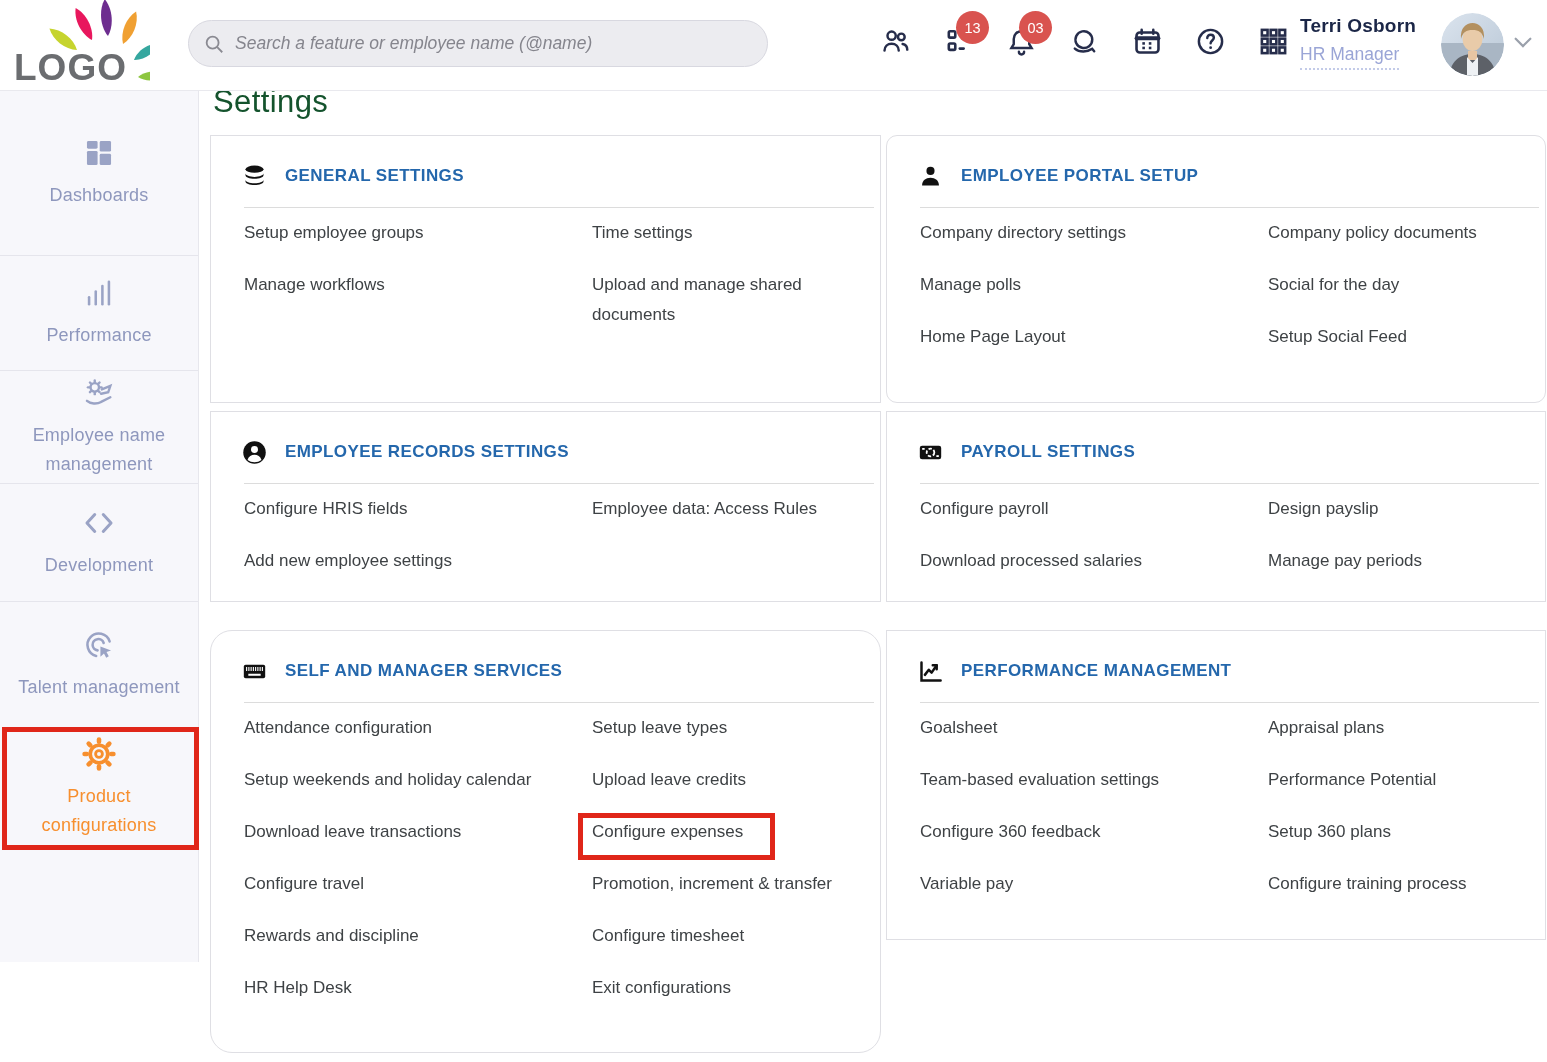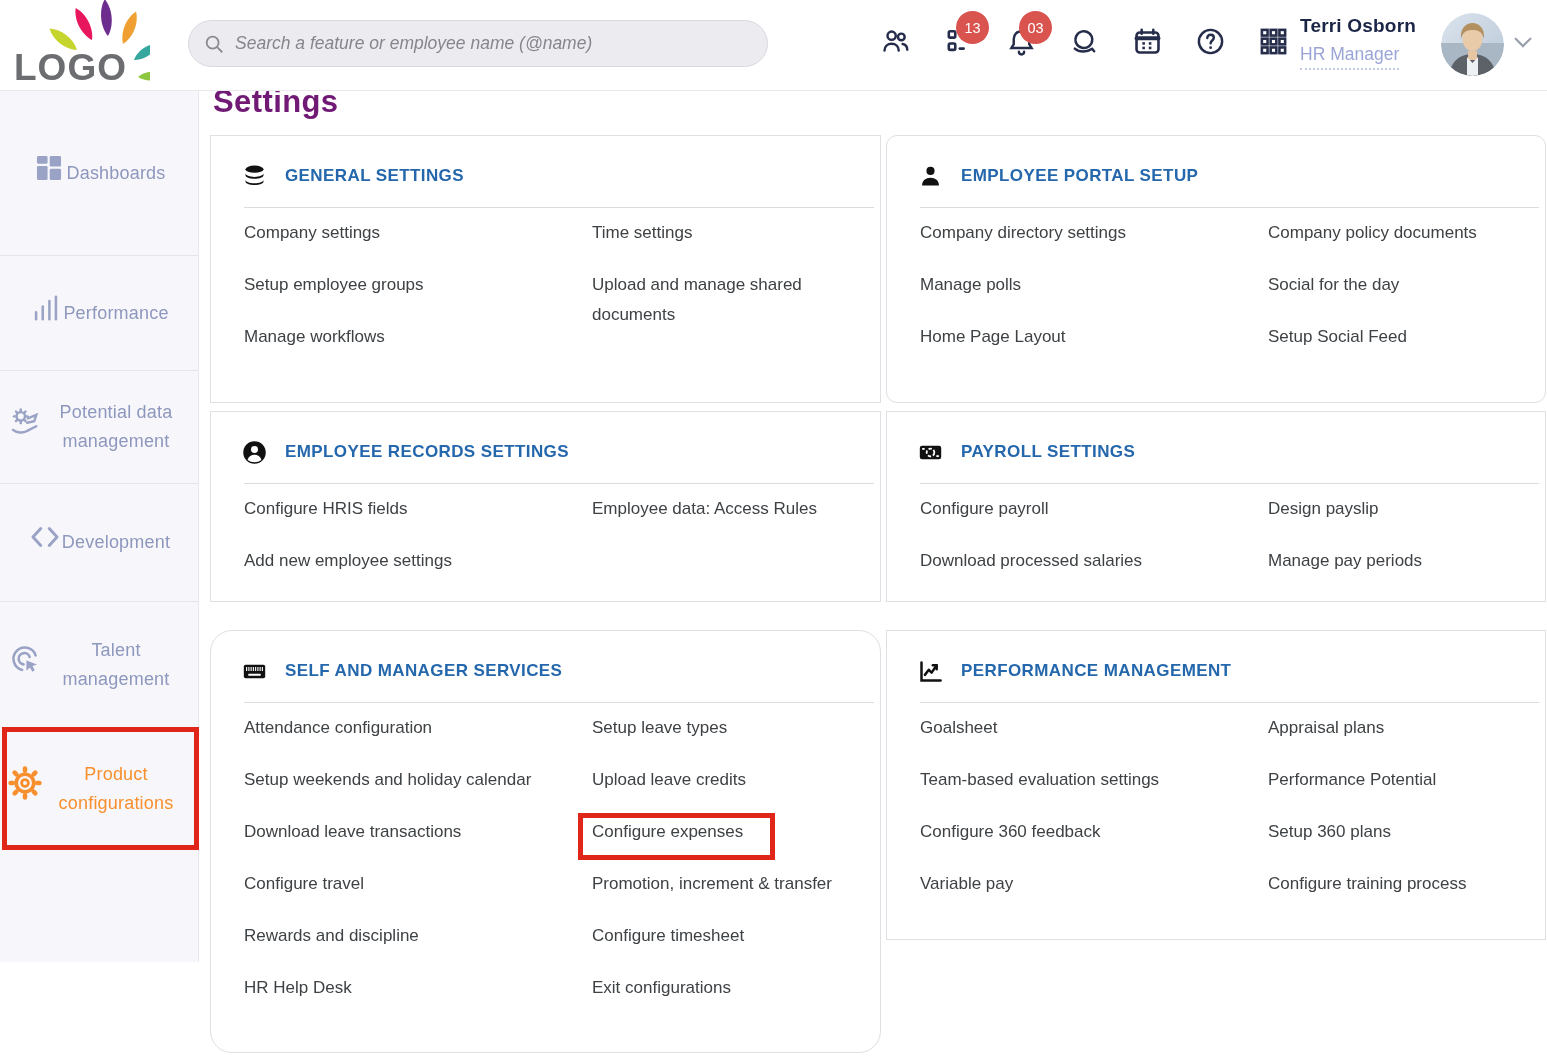--- a/index.html
+++ b/index.html
@@ -27,34 +27,34 @@
   .username { font-size:19px; font-weight:bold; color:#1b2647; letter-spacing:.2px; }
   .userrole { margin-top:7px; font-size:17.5px; color:#9aa5d6; display:inline-block;
               border-bottom:2px dotted #c3cbe8; padding-bottom:3px; }
   .avatar { position:absolute; left:1441px; top:13px; width:63px; height:63px; border-radius:50%;
             overflow:hidden; cursor:pointer; }
   .chevron { position:absolute; left:1512px; top:36px; width:22px; height:16px; color:#9aa0ab; cursor:pointer; }
 
   
   .sidebar { position:absolute; left:0; top:91px; width:199px; height:871px;
              background:#f7f7fb; border-right:1px solid #e7e7ed; z-index:2; }
-  .side-item { display:flex; flex-direction:row; align-items:center; justify-content:center;
+  .side-item { display:flex; flex-direction:column; align-items:center; justify-content:center;
                text-align:center; color:#8e97bd; font-size:18px; line-height:29px;
                letter-spacing:.2px; cursor:pointer; padding:0 8px; }
   .side-item svg { width:34px; height:34px; margin-bottom:11px; flex:none; }
   .si-1 { height:165px; border-bottom:1px solid #e5e5ec; }
   .si-2 { height:115px; border-bottom:1px solid #e5e5ec; }
   .si-3 { height:113px; border-bottom:1px solid #e5e5ec; }
   .si-4 { height:118px; border-bottom:1px solid #e5e5ec; }
   .si-5 { height:125px; }
   .si-6 { height:123px; color:#f78f2e; }
 
   
-  .page-title { position:absolute; left:213px; top:84px; font-size:31px; font-weight:bold;
-                color:#701a75; letter-spacing:.4px; }
+  .page-title { position:absolute; left:213px; top:84px; font-size:31px; font-weight:normal;
+                color:#14532d; letter-spacing:.4px; }
   .card { position:absolute; background:#fff; border:1px solid #dfdfe4; }
   .card-a { left:210px; top:135px; width:671px; height:268px; }
   .card-d { left:886px; top:135px; width:660px; height:268px;border-radius:11px; }
   .card-b { left:210px; top:411px; width:671px; height:191px; }
   .card-e { left:886px; top:411px; width:660px; height:191px; }
   .card-c { left:210px; top:630px; width:671px; height:423px;border-radius:22px; }
   .card-f { left:886px; top:630px; width:660px; height:310px; }
   .card-head { margin:24px 30px 0 30px; height:32px; display:flex; align-items:center; gap:17px; }
   .card-head svg { width:27px; height:27px; flex:none; color:#111; }
   .card-title { font-size:17px; font-weight:bold; color:#2467ac; letter-spacing:.4px; }
@@ -228,21 +228,21 @@
         <line x1="4.2" y1="8" x2="5.6" y2="8"></line>
           <line x1="12.4" y1="8" x2="13.8" y2="8"></line>
         <line x1="5.6" y1="4.6" x2="6.6" y2="5.6"></line>
           <line x1="11.4" y1="10.4" x2="12.4" y2="11.4"></line>
         <line x1="12.4" y1="4.6" x2="11.4" y2="5.6"></line>
           <line x1="6.6" y1="10.4" x2="5.6" y2="11.4"></line>
       </g>
       <path d="M14 9.5l6-2.5-1.5 4.5-5 1"></path>
       <path d="M3.5 17.5c2.5 2.2 7 2.5 10 .8l6.5-3.3"></path>
     </svg>
-    <span>Potential data management</span>
+    <span>Employee name management</span>
   </div>
 
   <div class="side-item si-4">
     <svg viewBox="0 0 24 24" fill="none" stroke="#9aa3c5" stroke-width="2.1" stroke-linecap="round" stroke-linejoin="round">
       <polyline points="9,6 3.5,12 9,18"></polyline>
         <polyline points="15,6 20.5,12 15,18"></polyline>
     </svg>
     <span>Development</span>
   </div>
 
@@ -281,21 +281,20 @@
     <svg viewBox="0 0 24 24">
       <ellipse cx="12" cy="5.5" rx="8" ry="3.2" fill="#111"></ellipse>
       <path d="M4 9.2c0 1.8 3.6 3.2 8 3.2s8-1.4 8-3.2v1.6c0 1.8-3.6 3.2-8 3.2s-8-1.4-8-3.2z" fill="#111"></path>
       <path d="M4 14.8c0 1.8 3.6 3.2 8 3.2s8-1.4 8-3.2v1.6c0 1.8-3.6 3.2-8 3.2s-8-1.4-8-3.2z" fill="#111"></path>
     </svg>
     <span class="card-title">GENERAL SETTINGS</span>
   </div>
   <div class="card-divider"></div>
   <div class="card-links">
     <div class="link-col1">
-        <div class="link">Company settings</div>
         <div class="link">Setup employee groups</div>
         <div class="link">Manage workflows</div>
       </div>
     <div class="link-col2">
         <div class="link">Time settings</div>
         <div class="link">Upload and manage shared documents</div>
       </div>
   </div>
 </div>
 

